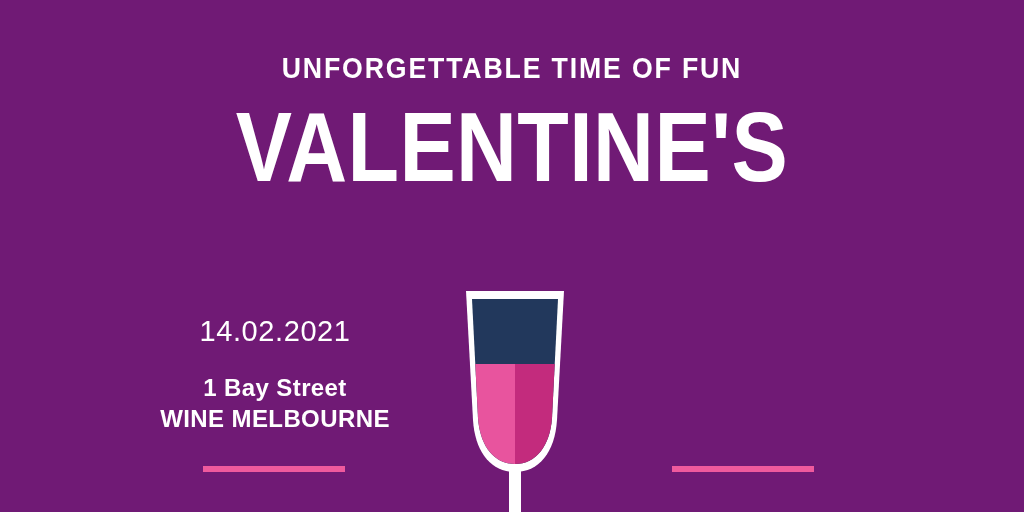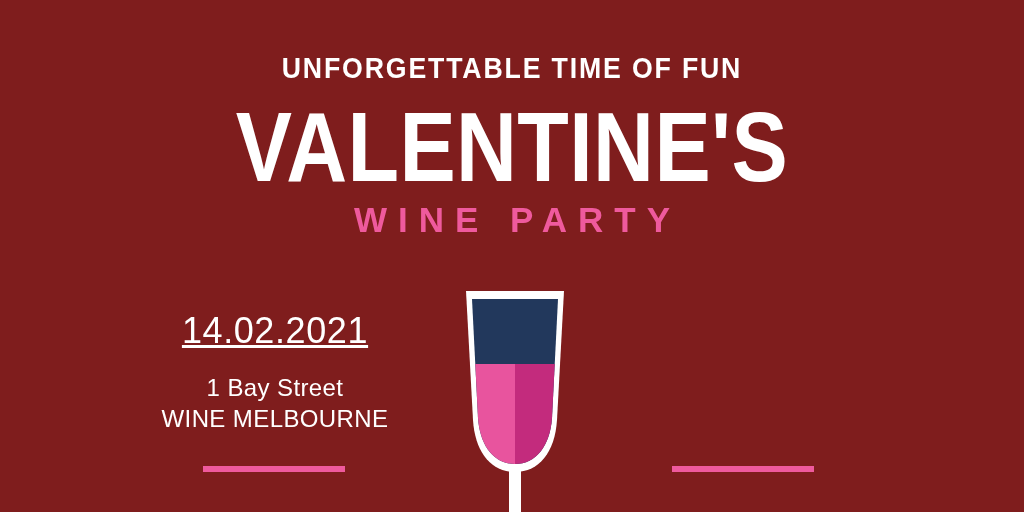--- a/index.html
+++ b/index.html
@@ -5,21 +5,21 @@
   html, body {
     margin: 0;
     padding: 0;
     background: #1d3253;
   }
   #poster {
     position: relative;
     width: 1024px;
     height: 512px;
     overflow: hidden;
-    background: #7f1d1d;
+    background: #701a75;
     font-family: "Liberation Sans", sans-serif;
     -webkit-font-smoothing: antialiased;
   }
 
   
   .tagline {
     position: absolute;
     top: 52px;
     left: 0;
     width: 100%;
@@ -71,32 +71,31 @@
     width: 300px;
     text-align: center;
     color: #ffffff;
   }
   .col-left  { left: 125px; }
   .col-right { left: 593px; }
 
   .col .line-main {
     font-family: "Liberation Sans", sans-serif;
     font-weight: 400;
-    font-size: 36px;
+    font-size: 29px;
     letter-spacing: 0.6px;
     line-height: 38px;
     white-space: nowrap;
-    text-decoration: underline;
   }
   .col .sub-group {
     margin-top: 22px;
   }
   .col .line-sub {
     font-family: "Liberation Sans", sans-serif;
-    font-weight: 400;
+    font-weight: 700;
     font-size: 24px;
     letter-spacing: 0.4px;
     line-height: 31px;
     white-space: nowrap;
   }
   .rule {
     position: absolute;
     top: 466px;
     height: 6px;
     width: 142px;
@@ -117,21 +116,20 @@
 </style>
 </head>
 <body>
 
 <div id="poster">
 
   <div class="tagline">UNFORGETTABLE TIME OF FUN</div>
 
   <div class="headline">VALENTINE'S</div>
 
-  <div class="subhead">WINE PARTY</div>
 
   <div class="col col-left">
     <div class="line-main">14.02.2021</div>
     <div class="sub-group">
       <div class="line-sub">1 Bay Street</div>
       <div class="line-sub">WINE MELBOURNE</div>
     </div>
   </div>
   <div class="rule rule-left"></div>
 

